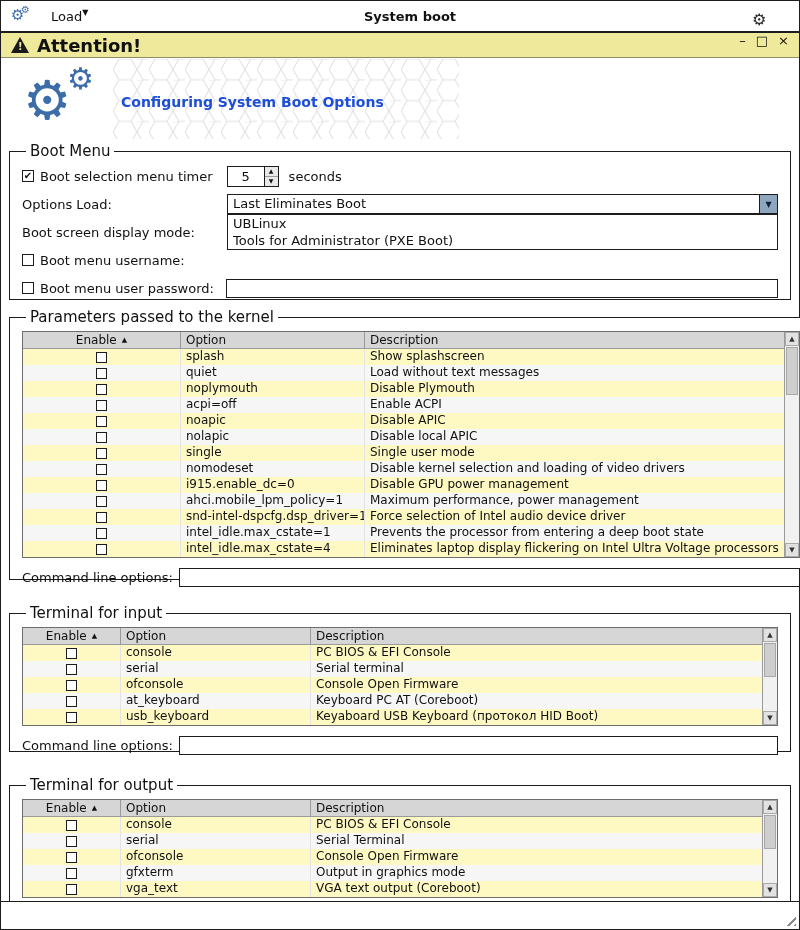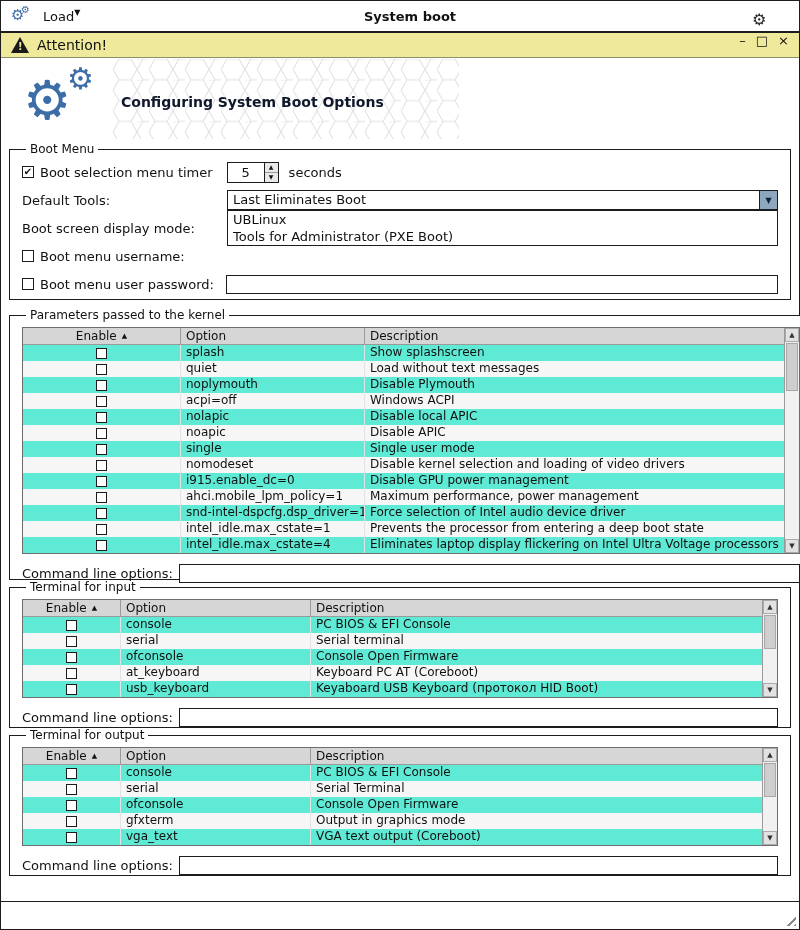--- a/index.html
+++ b/index.html
@@ -8,46 +8,46 @@
   .window { width:100%; height:100%; border:1px solid #1c1c1c; position:relative; background:#fff; }
 
   
   .titlebar { height:32px; border-bottom:2px solid #1c1c1c; display:flex; align-items:center; padding:0 10px; position:relative; }
   .tb-left, .tb-right { display:flex; align-items:center; gap:6px; }
   .tb-right { margin-left:auto;flex-direction:column; }
   .tb-title { position:absolute; left:0; right:0; text-align:center; font-weight:bold; font-size:13px; pointer-events:none;padding-left:20px; }
   .gears-mini { position:relative; width:22px; height:20px; color:#3c6da9; }
   .gears-mini .g1 { position:absolute; left:0; top:2px; font-size:15px; line-height:15px; }
   .gears-mini .g2 { position:absolute; left:10px; top:-1px; font-size:10px; line-height:10px; }
-  .menu-btn { display:flex; align-items:flex-start; font-size:13px; cursor:default; padding:2px 4px; }
+  .menu-btn { display:flex; align-items:flex-start; font-size:13px; cursor:default; padding:2px 4px;margin-left:8px; }
   .caret { font-size:8px; line-height:8px; }
   .tb-gear { font-size:16px; color:#2a2a2a; padding:0 4px; }
   .winctl { display:flex; align-items:center; gap:10px; margin-left:10px; font-size:13px; }
   .winctl span { line-height:12px; }
 
   
   .attention { height:25px; background:#efe99c; border-bottom:1px solid #8d8d6a; display:flex; align-items:center; padding:0 10px; gap:8px; }
   .warn-tri { position:relative; width:0; height:0; border-left:9px solid transparent; border-right:9px solid transparent; border-bottom:16px solid #1a1a1a; }
   .warn-tri .bang { position:absolute; left:-2px; top:4px; color:#efe99c; font-size:10px; font-weight:bold; }
-  .attention .attn-label { font-size:14px; font-weight:normal; }
+  .attention .attn-label { font-size:18px; font-weight:bold; }
 
   
   .header { height:82px; position:relative; background:#fff; }
   .hexes { position:absolute; left:112px; top:1px; }
   .gears-big { position:absolute; left:22px; top:6px; width:84px; height:72px; color:#3c6da9; }
   .gears-big .g1 { position:absolute; left:0; top:10px; font-size:54px; line-height:54px; }
   .gears-big .g2 { position:absolute; left:44px; top:0; font-size:30px; line-height:30px; }
-  .header-title { position:absolute; left:120px; top:36px; font-size:14px; font-weight:bold; color:#0f172a; }
+  .header-title { position:absolute; left:120px; top:36px; font-size:14px; font-weight:bold; color:#1d4ed8; }
 
   
   fieldset { border:1px solid #1c1c1c; margin:0 8px; padding:5px 12px 6px; background:#fff; }
-  legend { font-size:12px; padding:0 4px; margin-left:4px; }
+  legend { font-size:15px; padding:0 4px; margin-left:4px; }
   fieldset.bm { margin-top:2px; height:158px; position:relative; }
   fieldset.params { margin-top:8px; height:272px; }
-  fieldset.tterm { margin-top:0; height:148px; }
+  fieldset.tterm { margin-top:24px; height:148px; }
 
   
   .bm-row { display:flex; align-items:center; height:22px; margin-bottom:6px; font-size:13px; position:relative; }
   .cb { width:12px; height:12px; border:1px solid #1c1c1c; background:#fff; display:inline-flex; align-items:center; justify-content:center; flex:0 0 auto; }
   .cb .mark { display:none; font-size:10px; line-height:10px; color:#111; }
   .cb.checked .mark { display:block; }
   .bm-row .cb { margin-right:6px; }
   .bm-lbl { width:186px; flex:0 0 auto; }
   .bm-lbl-wide { width:205px; flex:0 0 auto; }
   .spinner { display:inline-flex; width:52px; height:21px; border:1px solid #1c1c1c; margin-left:14px; background:#fff; }
@@ -57,21 +57,21 @@
   .spin-btn:first-child { border-bottom:1px solid #9a9a9a; }
   .unit { margin-left:10px; }
   .combo { flex:1; height:20px; border:1px solid #1c1c1c; display:flex; align-items:stretch; background:#fff; }
   .combo-val { flex:1; font-size:13px; line-height:18px; padding:0 5px; overflow:hidden; white-space:nowrap; }
   .combo-arrow { width:18px; background:#8fa6bf; border-left:1px solid #1c1c1c; display:flex; align-items:center; justify-content:center; font-size:8px; color:#10203a; }
   .dd-list { position:absolute; left:205px; right:0; top:21px; background:#fff; border:1px solid #1c1c1c; z-index:10; }
   .dd-item { height:17px; font-size:13px; line-height:17px; padding:0 5px; white-space:nowrap; overflow:hidden; }
   .text-input { flex:1; height:19px; border:1px solid #1c1c1c; background:#fff; font-family:inherit; font-size:13px; padding:0 4px; outline:none; }
 
   
-  .tbl { display:flex; border:1px solid #6d6d6d; background:#5eead4; }
+  .tbl { display:flex; border:1px solid #6d6d6d; background:#fef9c3; }
   .tbl-main { flex:1; display:flex; flex-direction:column; overflow:hidden; }
   .tbl-head { display:flex; height:17px; flex:0 0 auto; }
   .th { background:#d6d6d6; border-right:1px solid #9a9a9a; border-bottom:1px solid #9a9a9a; font-size:12px; line-height:16px; padding:0 5px; white-space:nowrap; overflow:hidden; }
   .th-enable { display:flex; align-items:center; justify-content:center; gap:5px; }
   .sort { font-size:7px; line-height:7px; }
   .tr { display:flex; height:16px; flex:0 0 auto; }
   .tr:nth-child(even) { background:#f6f6f6; }
   .td { font-size:12px; line-height:15px; padding:0 5px; border-right:1px solid #e3e3e3; white-space:nowrap; overflow:hidden; }
   .td-enable { display:flex; align-items:center; justify-content:center; }
   .td-enable .cb { width:11px; height:11px; }
@@ -164,21 +164,21 @@
         <span class="spin-val">5</span>
         <span class="spin-btns">
           <span class="spin-btn">▲</span>
           <span class="spin-btn">▼</span>
         </span>
       </span>
       <span class="unit">seconds</span>
     </div>
 
     <div class="bm-row">
-      <span class="bm-lbl-wide">Default Tools:</span>
+      <span class="bm-lbl-wide">Options Load:</span>
       <span class="combo">
         <span class="combo-val">Last Eliminates Boot</span>
         <span class="combo-arrow">▼</span>
       </span>
       <div class="dd-list">
 
           <div class="dd-item">UBLinux</div>
 
 
           <div class="dd-item">Tools for Administrator (PXE Boot)</div>
@@ -237,37 +237,37 @@
               </div>
               <div class="td c2">noplymouth</div>
               <div class="td c3">Disable Plymouth</div>
             </div>
 
             <div class="tr">
               <div class="td td-enable c1">
                 <span class="cb"></span>
               </div>
               <div class="td c2">acpi=off</div>
-              <div class="td c3">Windows ACPI</div>
+              <div class="td c3">Enable ACPI</div>
+            </div>
+
+            <div class="tr">
+              <div class="td td-enable c1">
+                <span class="cb"></span>
+              </div>
+              <div class="td c2">noapic</div>
+              <div class="td c3">Disable APIC</div>
             </div>
 
             <div class="tr">
               <div class="td td-enable c1">
                 <span class="cb"></span>
               </div>
               <div class="td c2">nolapic</div>
               <div class="td c3">Disable local APIC</div>
-            </div>
-
-            <div class="tr">
-              <div class="td td-enable c1">
-                <span class="cb"></span>
-              </div>
-              <div class="td c2">noapic</div>
-              <div class="td c3">Disable APIC</div>
             </div>
 
             <div class="tr">
               <div class="td td-enable c1">
                 <span class="cb"></span>
               </div>
               <div class="td c2">single</div>
               <div class="td c3">Single user mode</div>
             </div>
 

